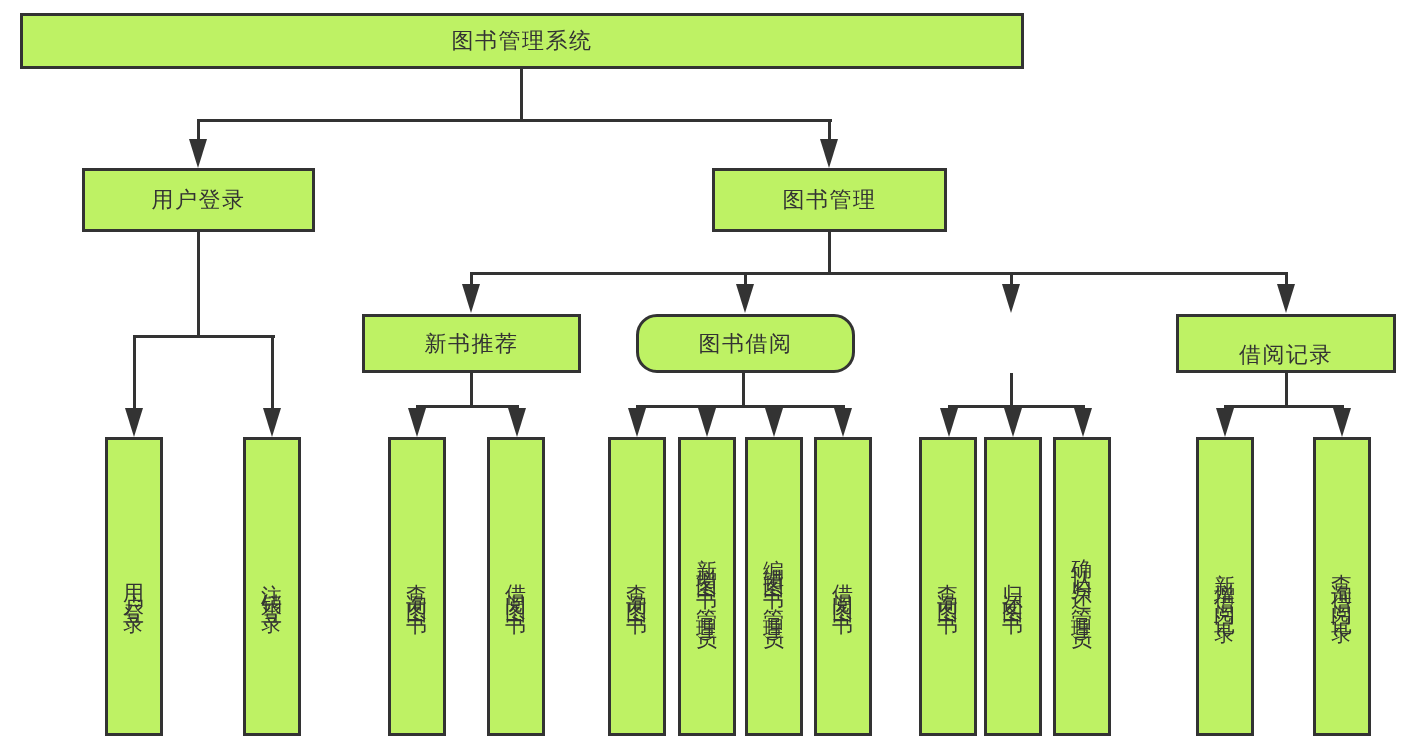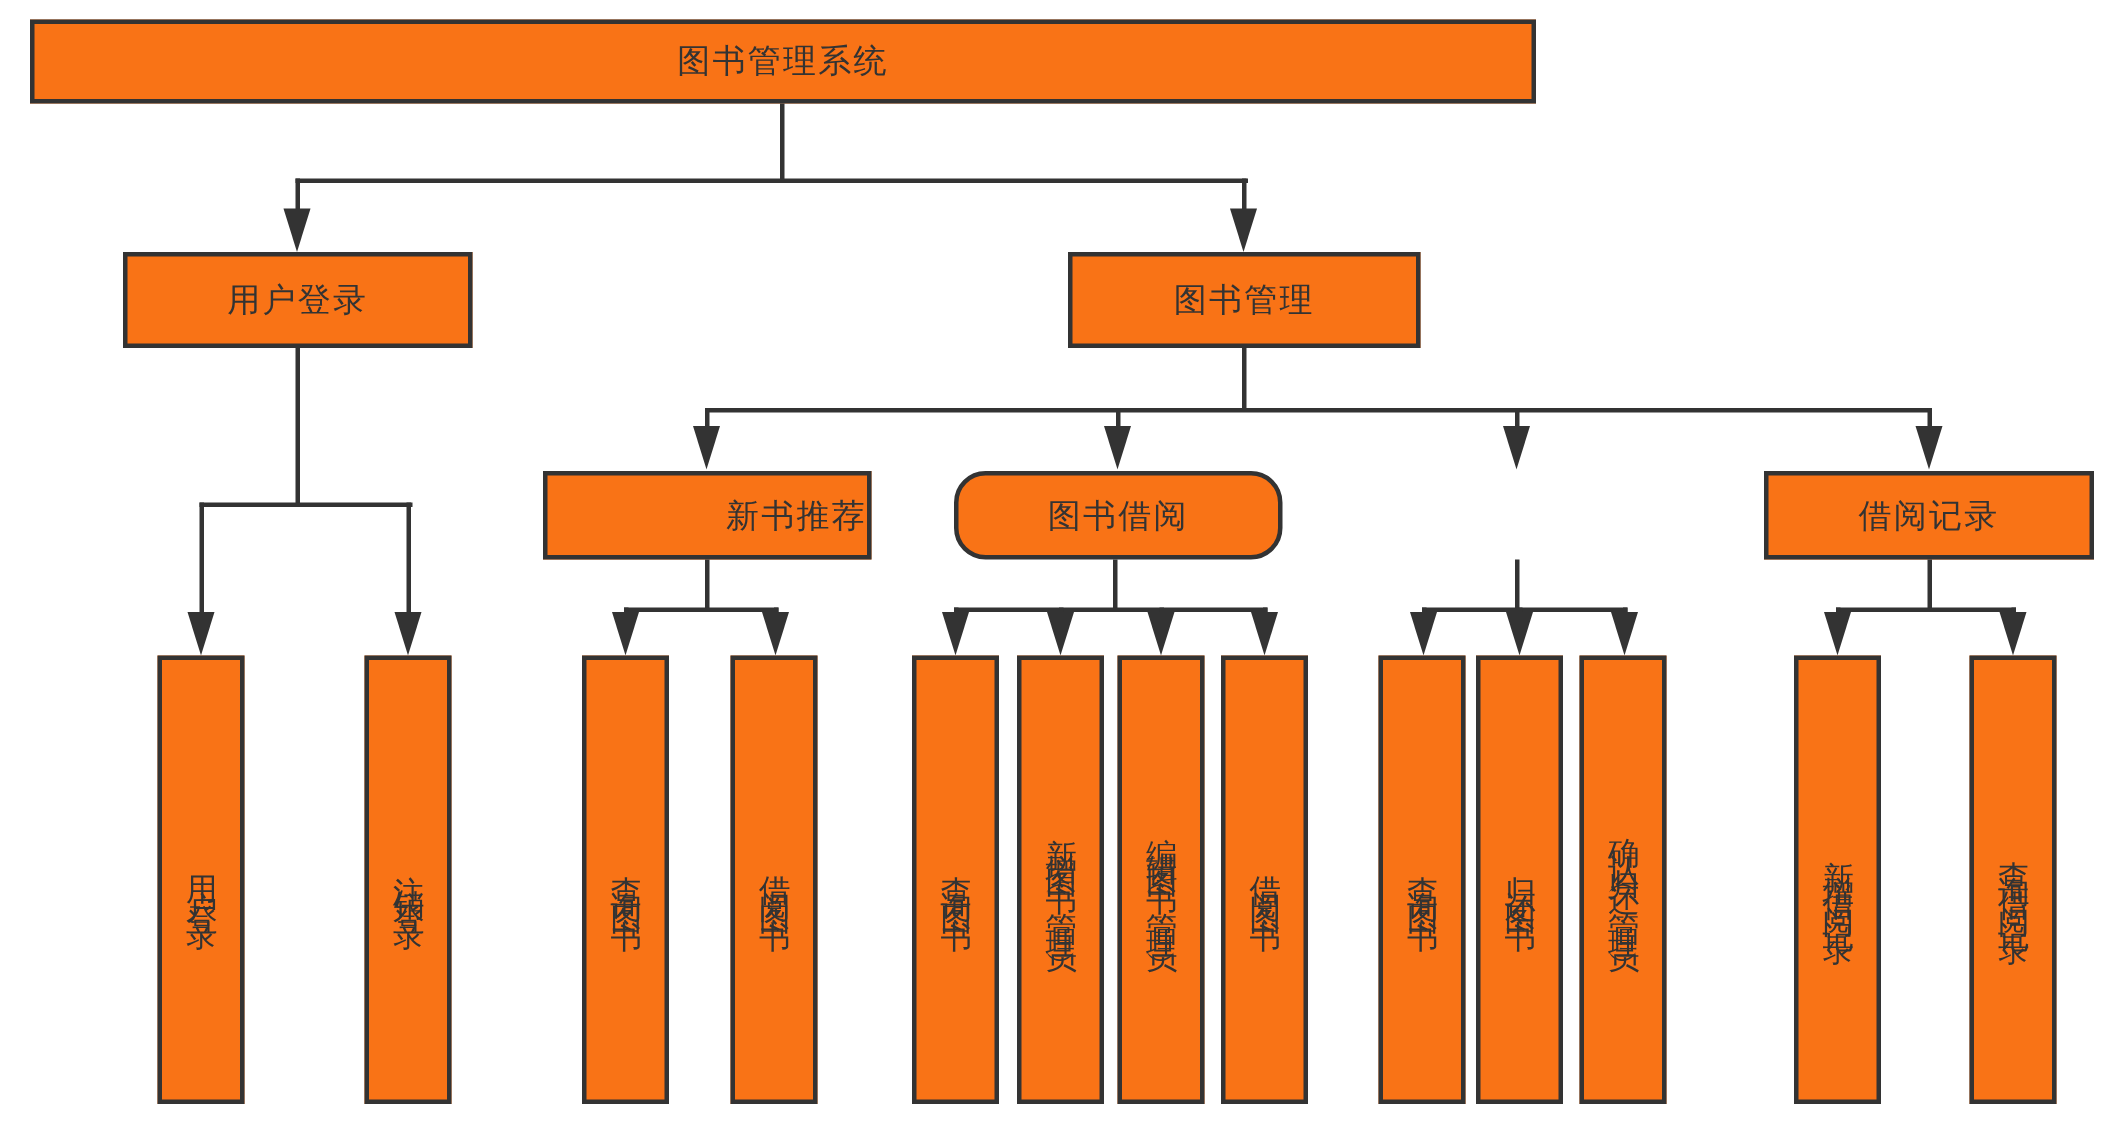--- a/index.html
+++ b/index.html
@@ -11,21 +11,21 @@
   html,body{margin:0;padding:0;background:var(--background);}
   #canvas{
     position:relative;
     width:1405px;height:747px;
     background:var(--background);
     font-family:"Liberation Sans","DejaVu Sans",sans-serif;
     overflow:hidden;
   }
   .box{
     position:absolute;
-    background:#f97316;
+    background:#bef264;
     border:3px solid var(--line);
     box-sizing:border-box;
     display:flex;align-items:center;justify-content:center;
   }
   .hlabel{
     font-size:22px;color:var(--text);letter-spacing:1.5px;white-space:nowrap;
   }
   .vbox{top:437px;width:58px;height:299px;}
   .vlabel{
     writing-mode:vertical-rl;
@@ -82,27 +82,27 @@
   <div class="line" style="left:470px;top:272px;width:818px;height:3px;"></div>
   <div class="line" style="left:470px;top:272px;width:3px;height:14px;"></div>
   <div class="arrow" style="left:462px;top:284px;"></div>
   <div class="line" style="left:744px;top:272px;width:3px;height:14px;"></div>
   <div class="arrow" style="left:736px;top:284px;"></div>
   <div class="line" style="left:1010px;top:272px;width:3px;height:14px;"></div>
   <div class="arrow" style="left:1002px;top:284px;"></div>
   <div class="line" style="left:1285px;top:272px;width:3px;height:14px;"></div>
   <div class="arrow" style="left:1277px;top:284px;"></div>
 
-  <div class="box" style="left:362px;top:314px;width:219px;height:59px;justify-content:flex-end;">
+  <div class="box" style="left:362px;top:314px;width:219px;height:59px;">
     <span class="hlabel">新书推荐</span>
   </div>
   <div class="box" style="left:636px;top:314px;width:219px;height:59px;border-radius:21px;">
     <span class="hlabel">图书借阅</span>
   </div>
-  <div class="box" style="left:1176px;top:314px;width:220px;height:59px;">
+  <div class="box" style="left:1176px;top:314px;width:220px;height:59px;align-items:flex-end;">
     <span class="hlabel">借阅记录</span>
   </div>
 
   <div class="line" style="left:470px;top:373px;width:3px;height:34px;"></div>
   <div class="line" style="left:416px;top:405px;width:103px;height:3px;"></div>
   <div class="line" style="left:416px;top:405px;width:3px;height:8px;"></div>
   <div class="arrow" style="left:408px;top:408px;"></div>
   <div class="line" style="left:516px;top:405px;width:3px;height:8px;"></div>
   <div class="arrow" style="left:508px;top:408px;"></div>
 

